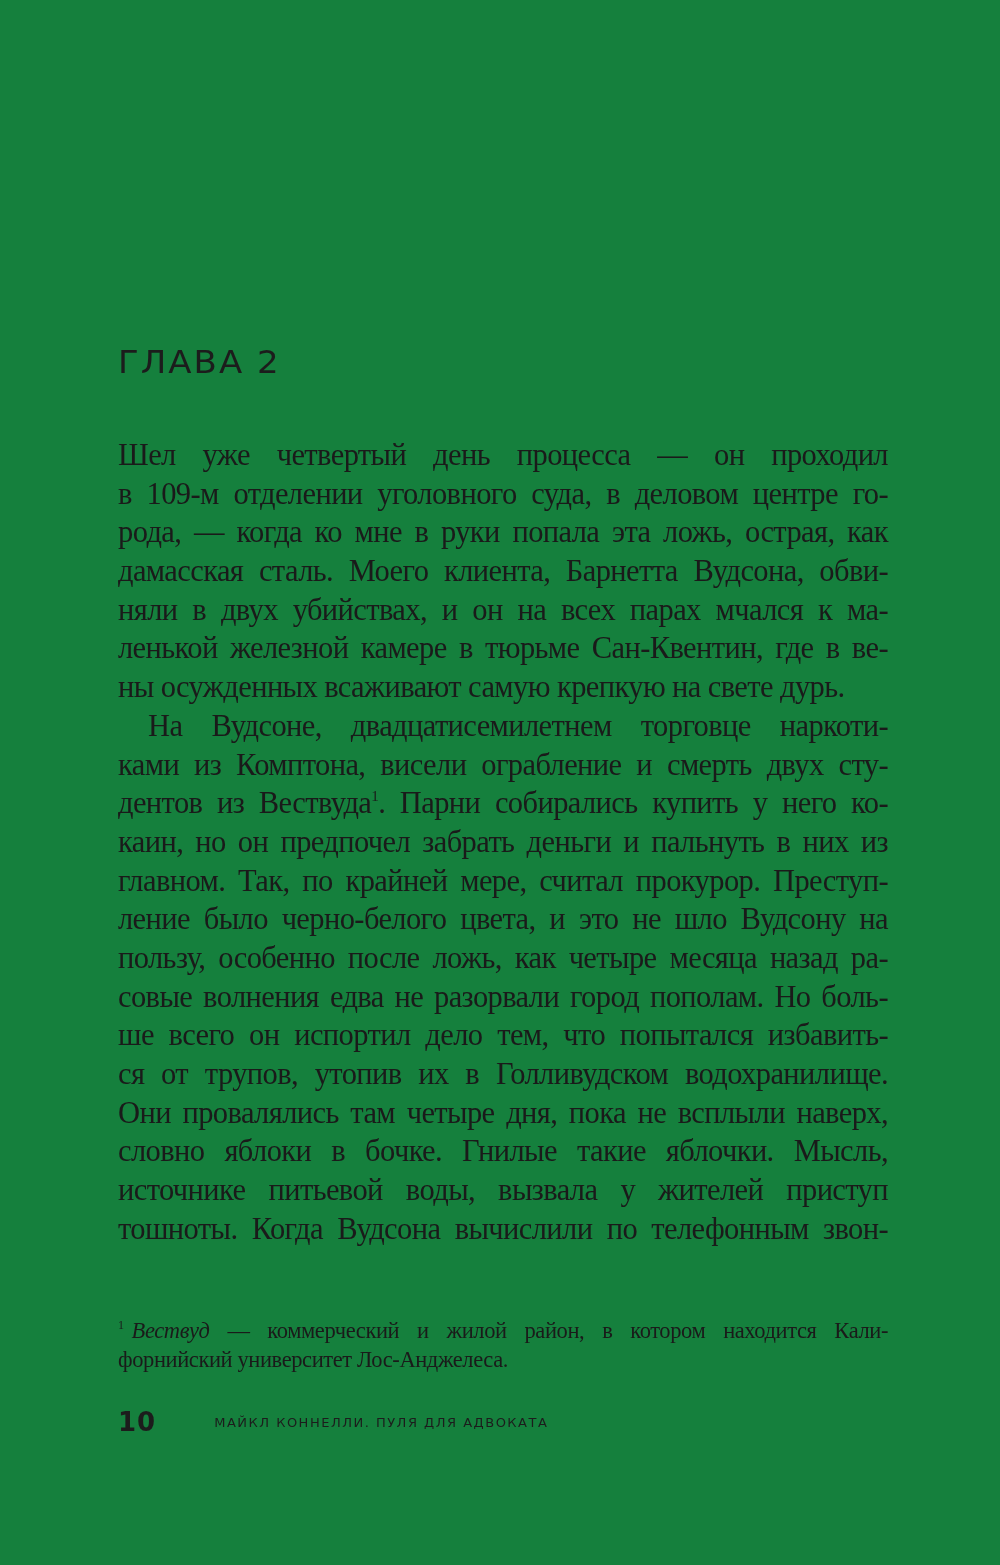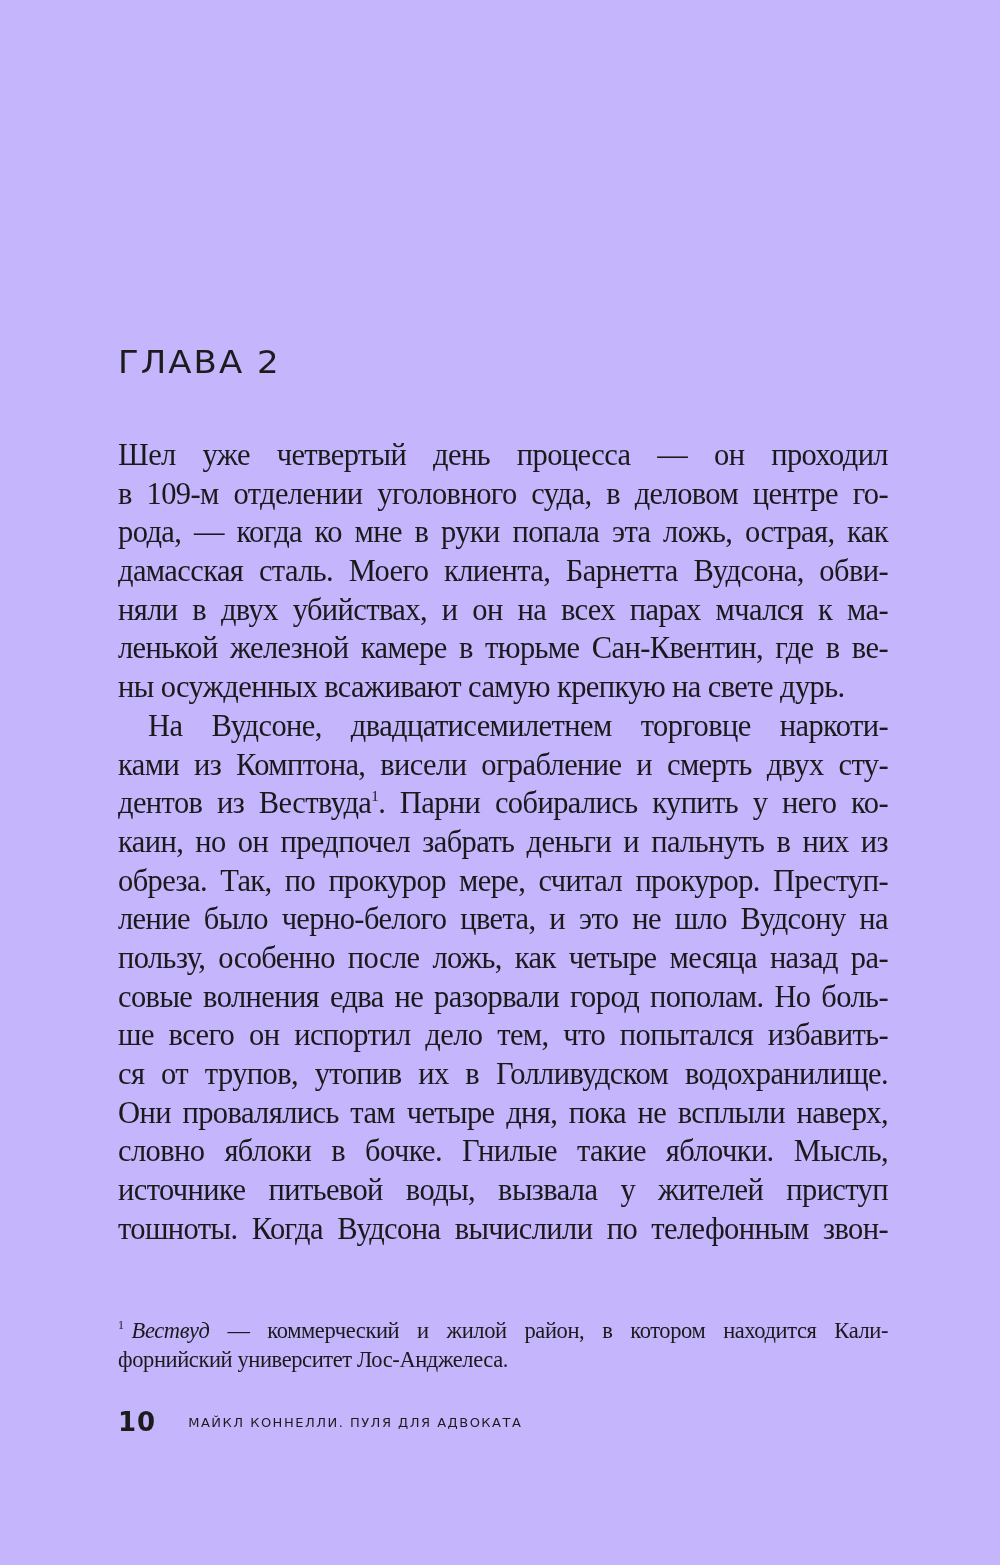--- a/index.html
+++ b/index.html
@@ -1,17 +1,17 @@
 <!DOCTYPE html>
 <html><head>
   <meta charset="utf-8">
   <style>
     html, body { margin: 0; padding: 0; background: #ffffff; }
     body { width: 1000px; height: 1565px; position: relative; overflow: hidden; }
-    .page { position: absolute; left: 0; top: 0; width: 1000px; height: 1565px; background: #c4b5fd; color: #1a1a1a; }
+    .page { position: absolute; left: 0; top: 0; width: 1000px; height: 1565px; background: #15803d; color: #1a1a1a; }
     .chapter-title {
       position: absolute; left: 118px; top: 344px;
       font-family: "DejaVu Sans", sans-serif; font-weight: normal;
       font-size: 34px; letter-spacing: 2px; color: #1c1c1c; line-height: 40px;
       transform: scaleY(0.92); transform-origin: left top;
     }
     .body-text {
       position: absolute; left: 118px; top: 436px; width: 770px;
       font-family: "Liberation Serif", serif;
       font-size: 30.5px; line-height: 38.7px; color: #1a1a1a;
@@ -26,21 +26,21 @@
     sup.fn { font-size: 15px; vertical-align: 12px; line-height: 0; }
     .footnote {
       position: absolute; left: 118px; top: 1316px; width: 770px;
       font-family: "Liberation Serif", serif; font-size: 22.5px; line-height: 29px; color: #1a1a1a;
     }
     .footnote .line { height: 29px; letter-spacing: -0.4px; }
     .footnote .fn-mark { font-size: 12px; vertical-align: 9px; line-height: 0; margin-right: 8px; }
     .footnote em { font-style: italic; margin-top: 18px; }
     .running-footer {
       position: absolute; left: 118px; top: 1404px; height: 36px;
-      display: flex; align-items: center; gap: 8px;
+      display: flex; align-items: center; gap: 34px;
       font-family: "DejaVu Sans", sans-serif; color: #1c1c1c;
     }
     .page-number { font-weight: bold; font-size: 26px; letter-spacing: 1px; }
     .book-title { font-size: 13px; letter-spacing: 1.5px; font-weight: normal; margin-left: 24px; }
   </style>
 </head>
 <body>
 
 <div class="page">
 
@@ -51,21 +51,21 @@
     <span class="line">в 109-м отделении уголовного суда, в деловом центре го-</span>
     <span class="line">рода, — когда ко мне в руки попала эта ложь, острая, как</span>
     <span class="line">дамасская сталь. Моего клиента, Барнетта Вудсона, обви-</span>
     <span class="line">няли в двух убийствах, и он на всех парах мчался к ма-</span>
     <span class="line">ленькой железной камере в тюрьме Сан-Квентин, где в ве-</span>
     <span class="line last">ны осужденных всаживают самую крепкую на свете дурь.</span>
     <span class="line indent">На Вудсоне, двадцатисемилетнем торговце наркоти-</span>
     <span class="line">ками из Комптона, висели ограбление и смерть двух сту-</span>
     <span class="line"><span>дентов из Вествуда</span><sup class="fn">1</sup><span>. Парни собирались купить у него ко-</span></span>
     <span class="line">каин, но он предпочел забрать деньги и пальнуть в них из</span>
-    <span class="line">обреза. Так, по прокурор мере, считал прокурор. Преступ-</span>
+    <span class="line">главном. Так, по крайней мере, считал прокурор. Преступ-</span>
     <span class="line">ление было черно-белого цвета, и это не шло Вудсону на</span>
     <span class="line">пользу, особенно после ложь, как четыре месяца назад ра-</span>
     <span class="line">совые волнения едва не разорвали город пополам. Но боль-</span>
     <span class="line">ше всего он испортил дело тем, что попытался избавить-</span>
     <span class="line">ся от трупов, утопив их в Голливудском водохранилище.</span>
     <span class="line">Они провалялись там четыре дня, пока не всплыли наверх,</span>
     <span class="line">словно яблоки в бочке. Гнилые такие яблочки. Мысль,</span>
     <span class="line">источнике питьевой воды, вызвала у жителей приступ</span>
     <span class="line">тошноты. Когда Вудсона вычислили по телефонным звон-</span>
   </div>

